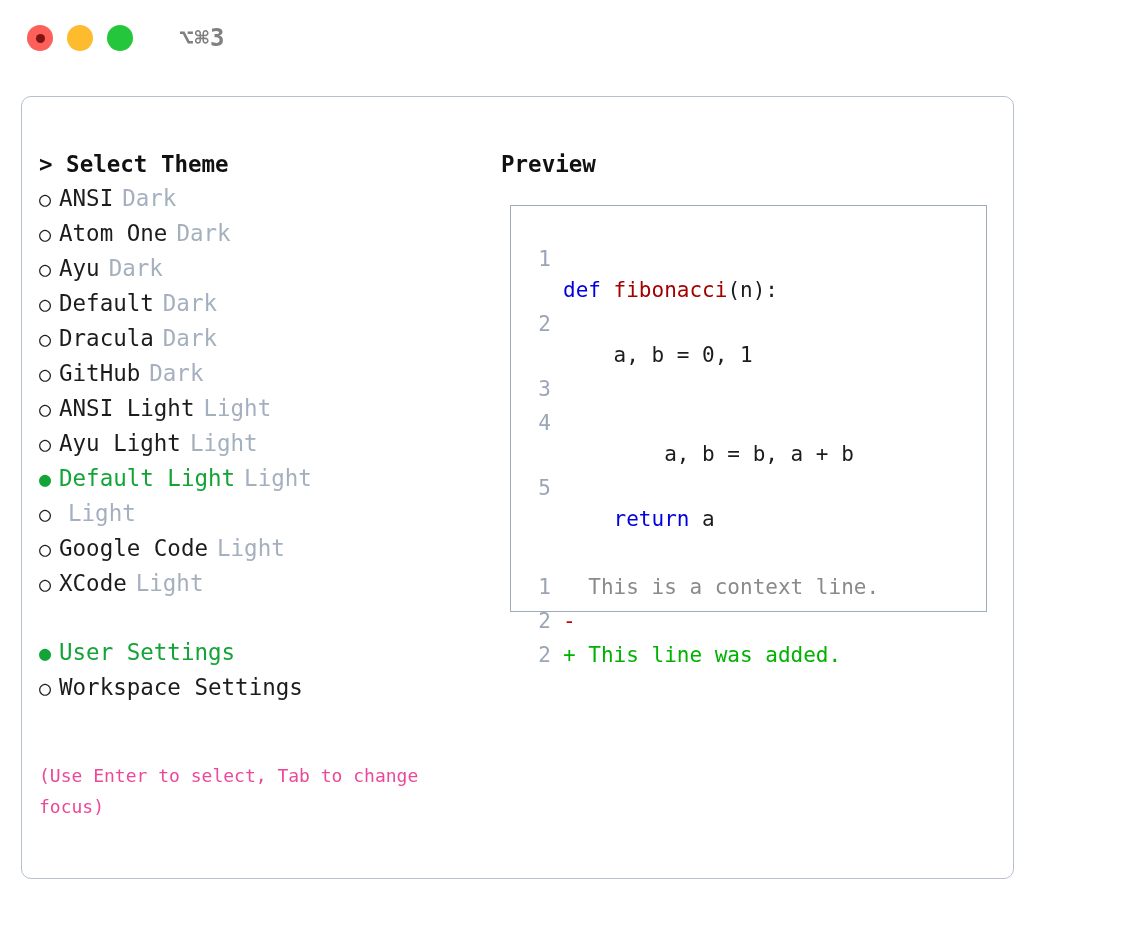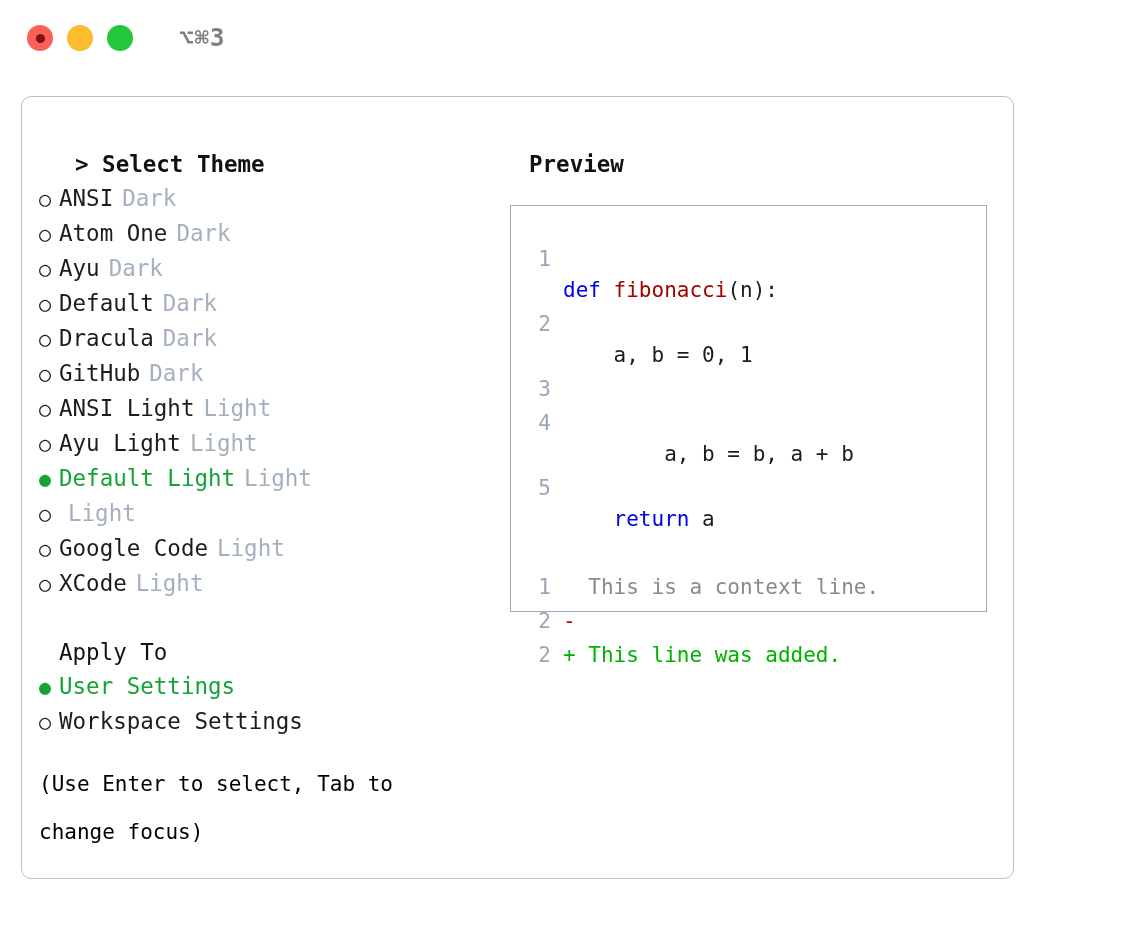--- a/index.html
+++ b/index.html
@@ -94,21 +94,20 @@
     top: 50px;
     width: 440px;
   }
 
   .section-header {
     font-size: 22.5px;
     font-weight: bold;
     color: #111111;
     line-height: 34px;
     white-space: pre;
-    margin-left: 36px;
   }
 
   .opt-row {
     display: flex;
     align-items: baseline;
     font-size: 22.5px;
     line-height: 34px;
     color: #1c1c1c;
     white-space: pre;
   }
@@ -135,33 +134,32 @@
     line-height: 34px;
     padding-left: 20px;
     white-space: pre;
   }
 
   .hint {
     position: absolute;
     left: 17px;
     top: 663px;
     width: 400px;
-    font-size: 21px;
-    line-height: 48px;
-    color: #000000;
+    font-size: 18px;
+    line-height: 31px;
+    color: #ec4899;
     white-space: pre-wrap;
   }
 
   
   .right-col {
     position: absolute;
     left: 479px;
     top: 50px;
     width: 490px;
-    margin-left: 28px;
   }
   .preview-title {
     font-size: 22.5px;
     font-weight: bold;
     color: #111111;
     line-height: 34px;
     white-space: pre;
   }
 
   .preview-box {
@@ -235,21 +233,20 @@
             <div class="opt-row"><span class="bullet">○</span><span class="opt-label">ANSI Light</span><span class="opt-tag">Light</span></div>
             <div class="opt-row"><span class="bullet">○</span><span class="opt-label">Ayu Light</span><span class="opt-tag">Light</span></div>
             <div class="opt-row selected"><span class="bullet">●</span><span class="opt-label">Default Light</span><span class="opt-tag">Light</span></div>
             <div class="opt-row"><span class="bullet">○</span><span class="opt-tag">Light</span></div>
             <div class="opt-row"><span class="bullet">○</span><span class="opt-label">Google Code</span><span class="opt-tag">Light</span></div>
             <div class="opt-row"><span class="bullet">○</span><span class="opt-label">XCode</span><span class="opt-tag">Light</span></div>
           </div>
 
         <div class="spacer-sm"></div>
 
-        <div class="apply-header">Apply To</div>
 
         <div id="apply-list">
             <div class="opt-row selected"><span class="bullet">●</span><span class="opt-label">User Settings</span></div>
             <div class="opt-row"><span class="bullet">○</span><span class="opt-label">Workspace Settings</span></div>
           </div>
       </div>
 
       <div class="hint">(Use Enter to select, Tab to change focus)</div>
 
       <div class="right-col">

